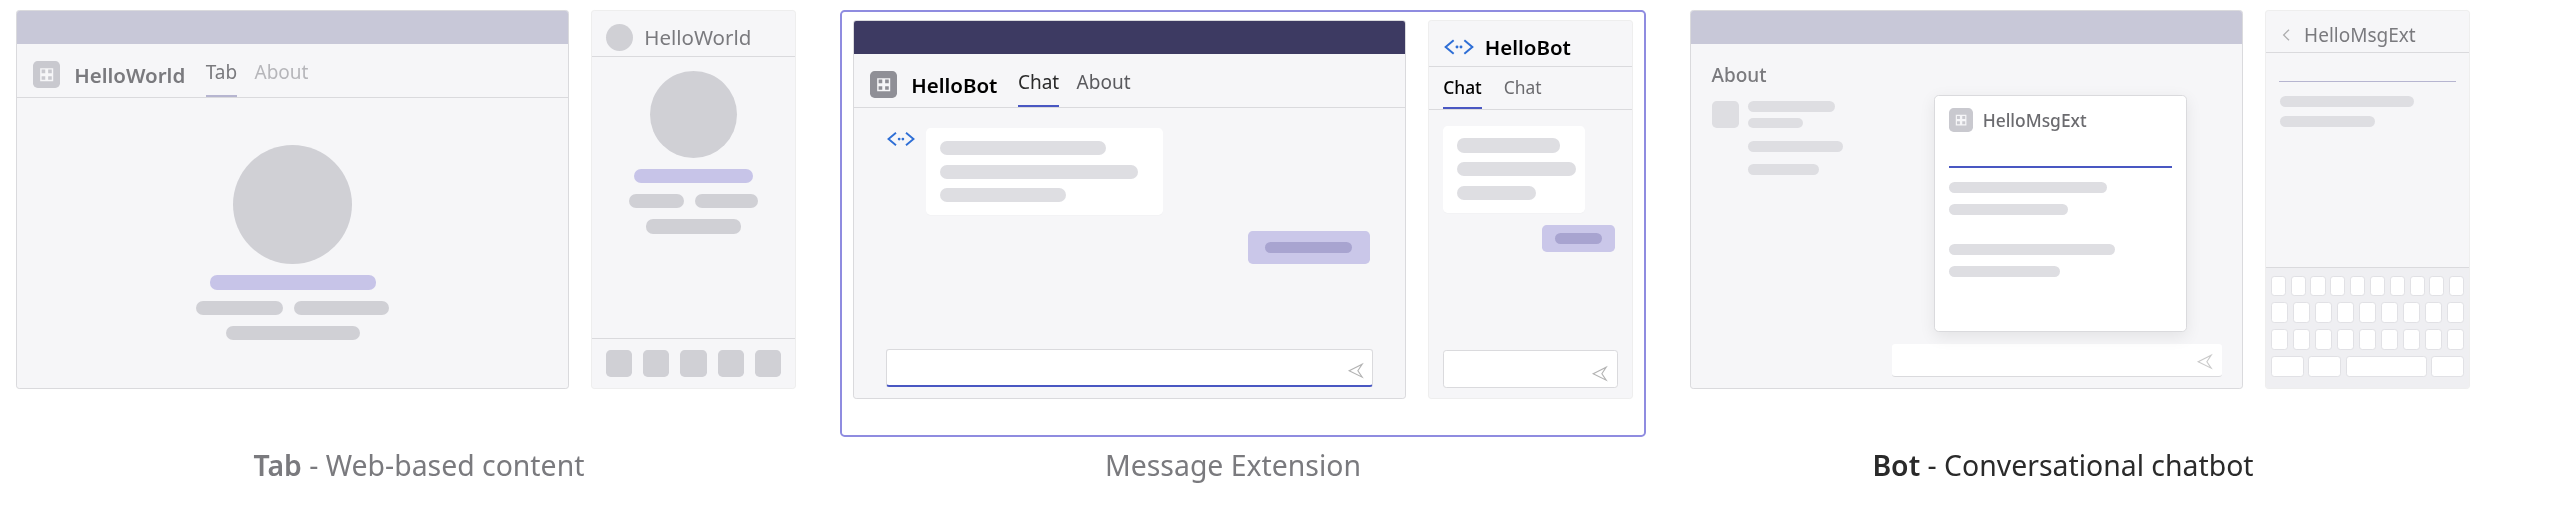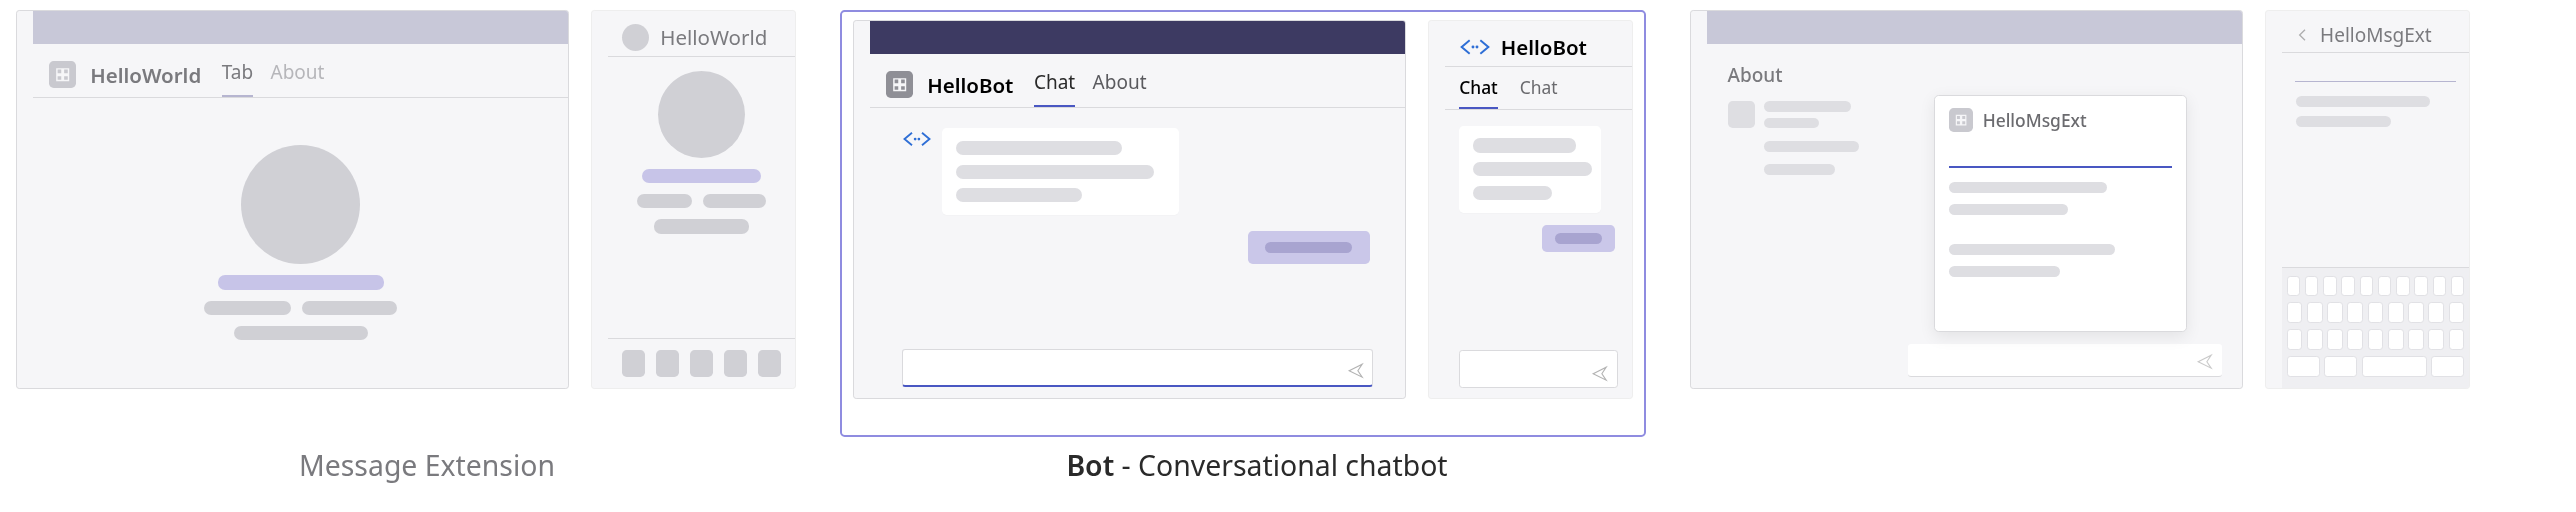--- a/index.html
+++ b/index.html
@@ -37,21 +37,21 @@
   .row { display: flex; gap: 44px; padding: 9.5px 16px 6.3px; align-items: stretch; height: 443px; }
   .group { display: flex; gap: 22px; position: relative; }
   .group.focus { padding: 8px 11px; border: 2.4px solid var(--highlight-ring); border-radius: 4.7px; }
 
   .captions { display: flex; padding: 3.2px 16px; }
   .cap { text-align: center; font-size: 28.4px; color: var(--ink-dim); }
   .cap strong { font-weight: 600; }
   .cap.dark strong, .cap.dark { color: var(--ink); }
 
   
-  .win { background: var(--panel2); border: 0.8px solid var(--border); border-radius: 3.2px; display: flex; flex-direction: column; overflow: hidden; padding-left: 16px; }
+  .win { background: var(--panel2); border: 0.8px solid var(--border); border-radius: 3.2px; display: flex; flex-direction: column; overflow: hidden; }
   .win.desktop { width: 553px; height: 379px; }
   .win.mobile  { width: 205px; height: 379px; border-color: #eee; }
 
   .topbar { height: 33px; background: var(--topbar); }
   .topbar.dark { background: var(--topbar-dark); }
 
   .header { display: flex; align-items: center; gap: 14.2px; padding: 9.5px 16px 0; border-bottom: 0.8px solid var(--border); }
   .header .tabs { display: flex; gap: 17.4px; margin-left: 6.3px; }
   .header .tabs span { font-size: 19px; padding: 6.3px 0 9.5px; cursor: pointer; }
   .header .title { font-weight: 600; font-size: 20.5px; }
@@ -351,20 +351,23 @@
             <div class="k space"></div>
             <div class="k wide"></div>
           </div>
       </div>
     </div>
   </div>
 
 </div>
 
 <div class="captions">
+  <div class="cap" style="width:806px">
+    <strong>Tab</strong><span> - Web-based content</span>
+  </div>
   <div class="cap" style="width:822px">
     <span>Message Extension</span>
   </div>
   <div class="cap dark" style="width:838px">
     <strong>Bot</strong><span> - Conversational chatbot</span>
   </div>
 </div>
 
 
 </body></html>

